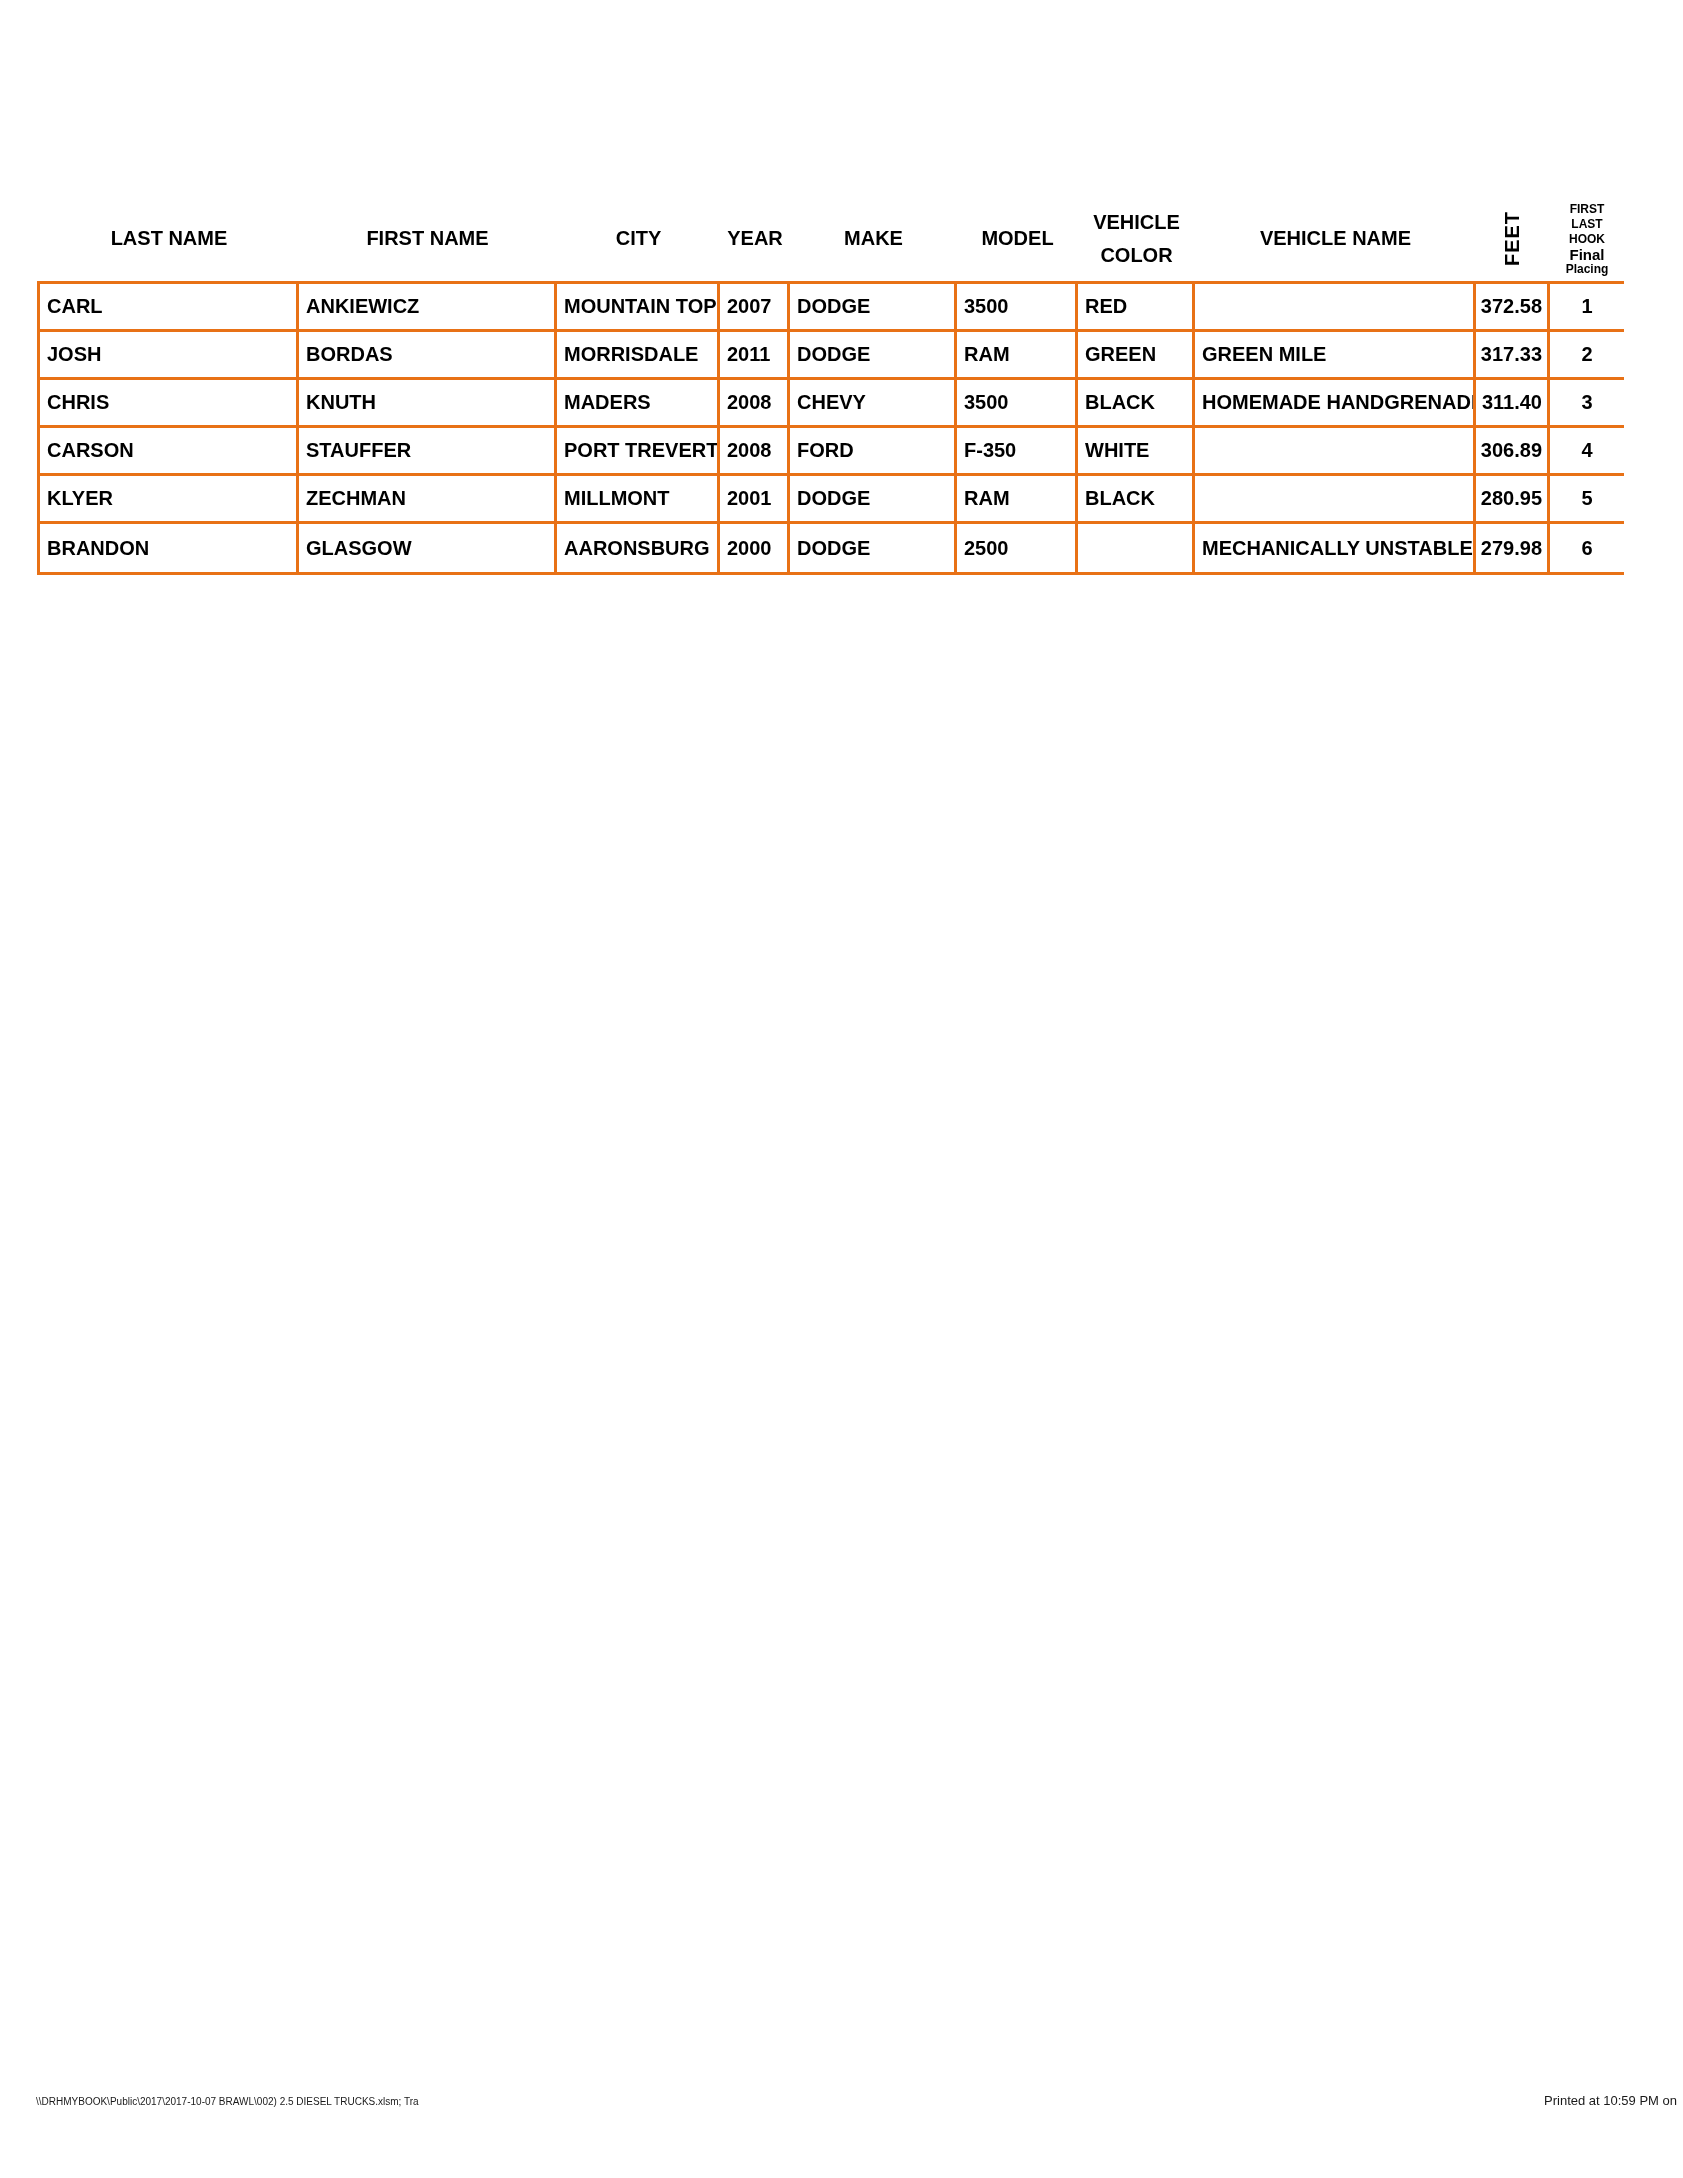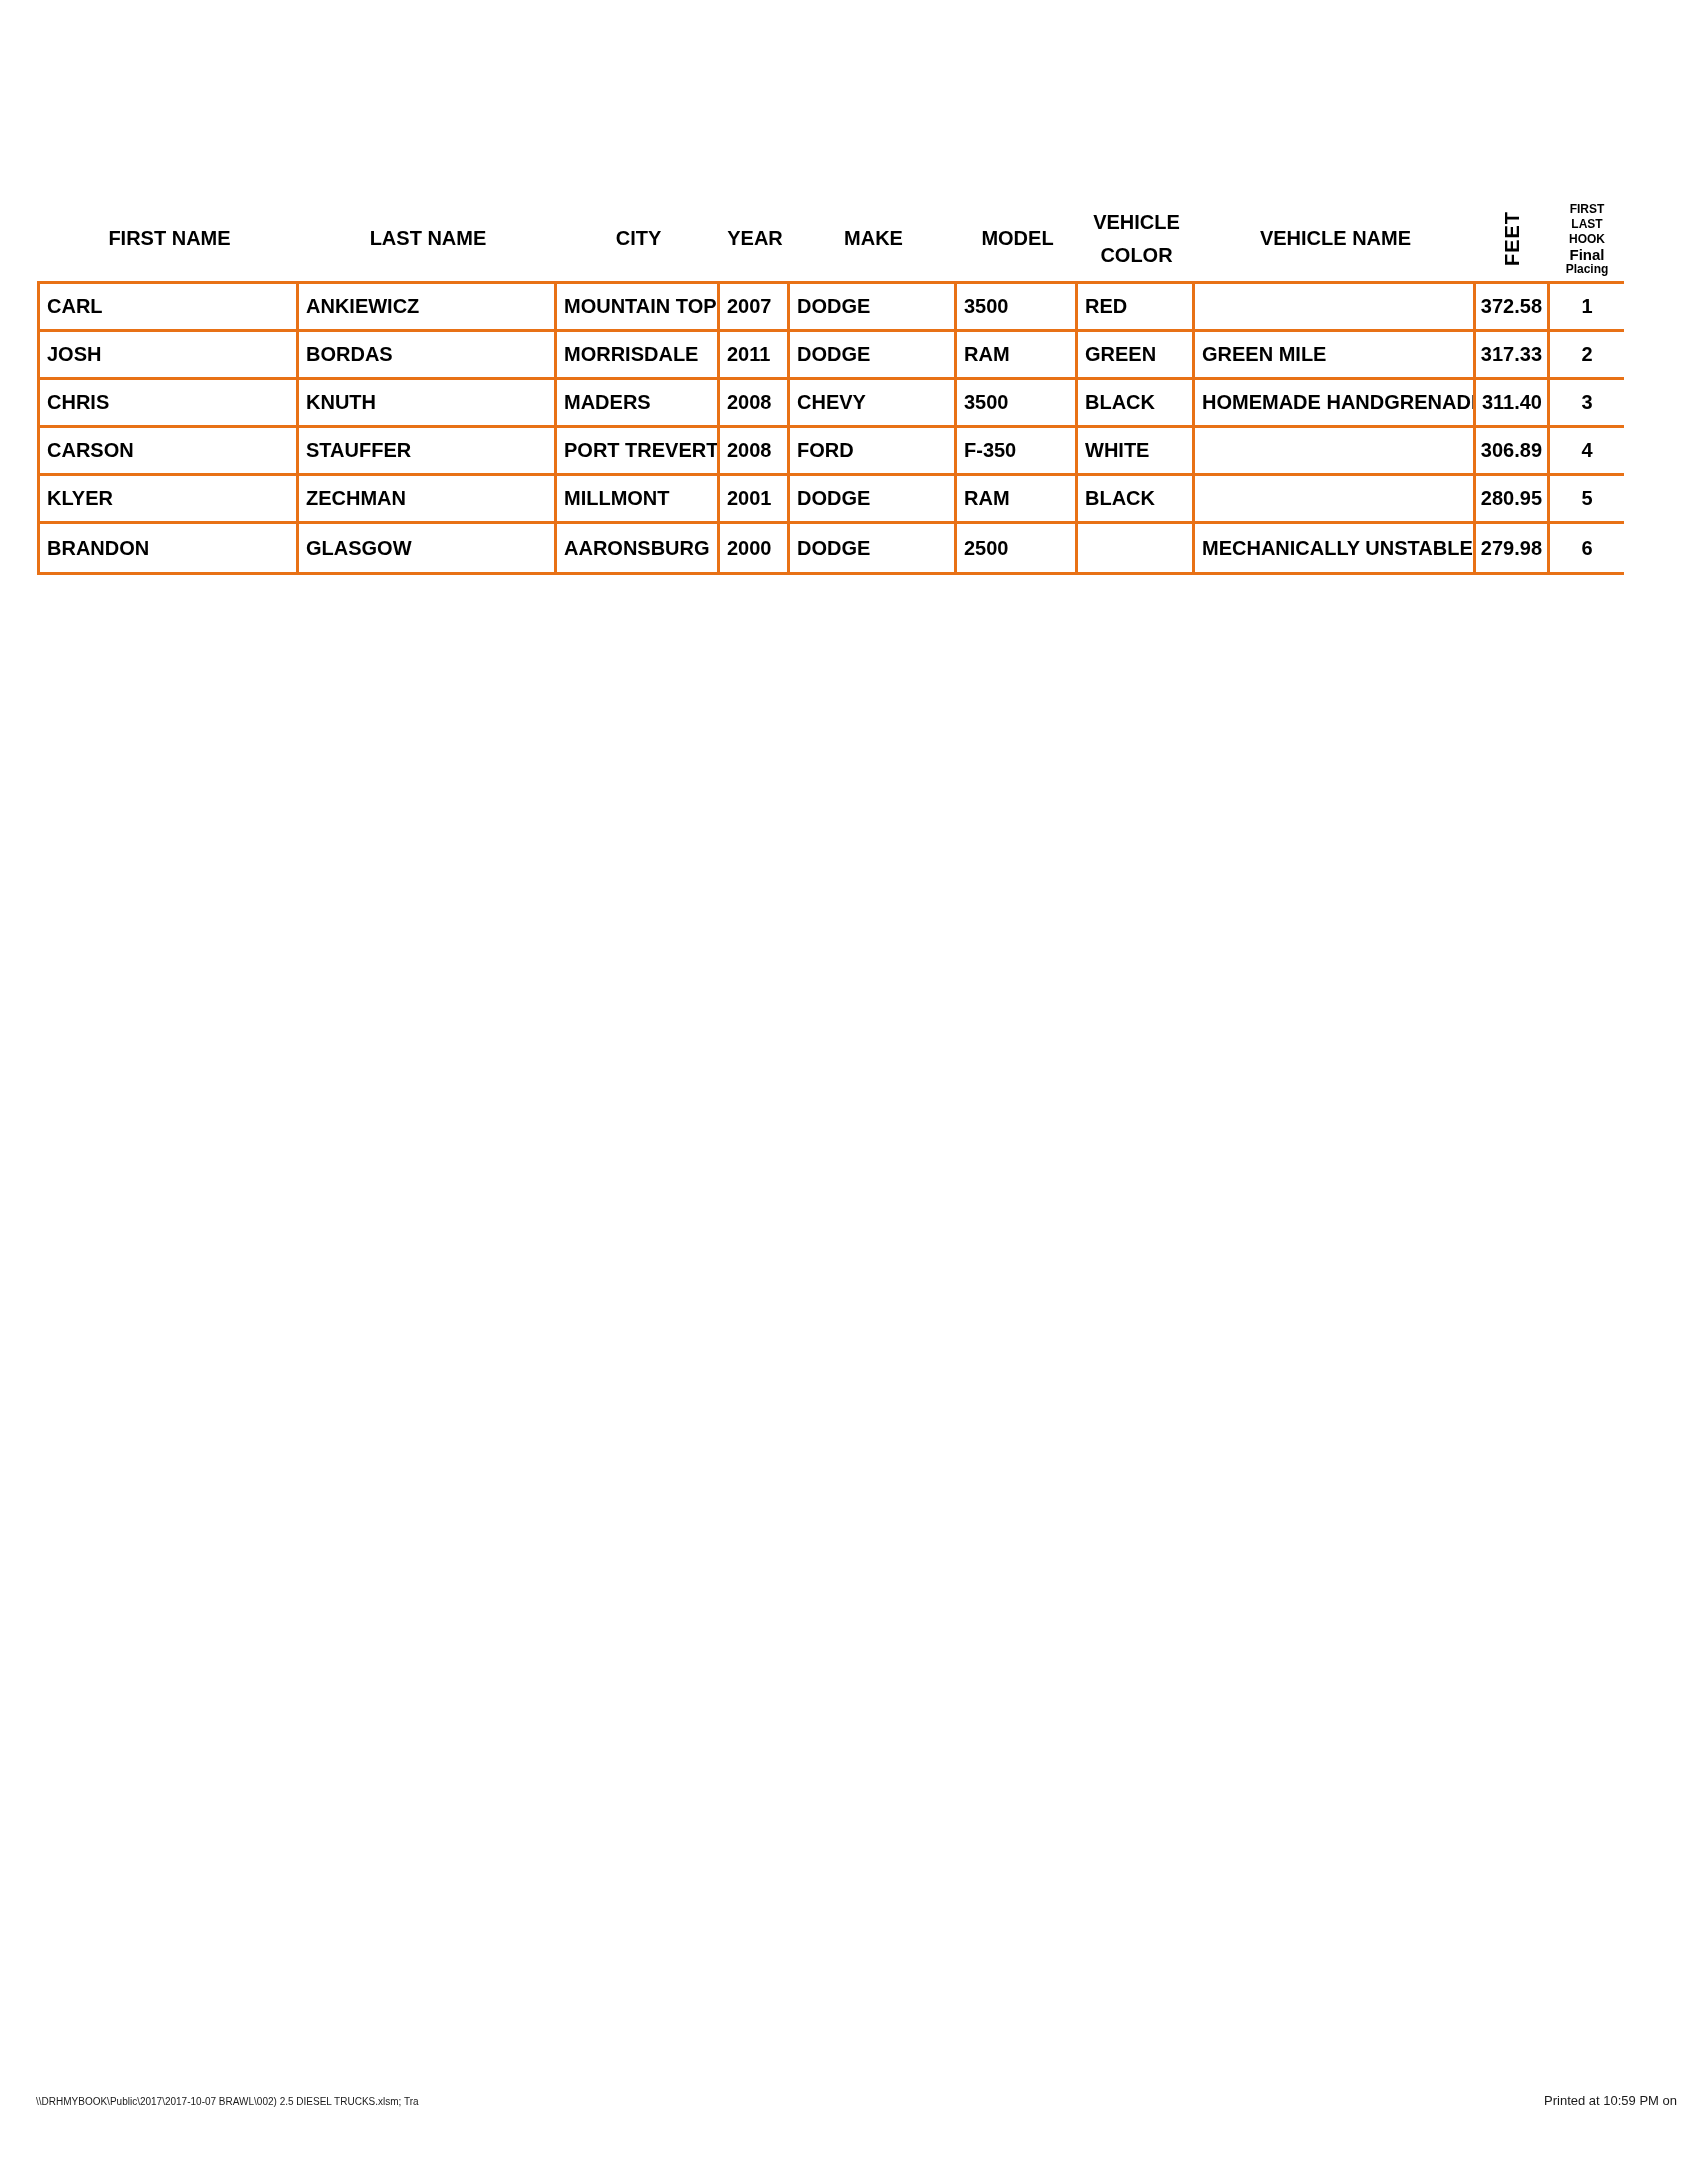--- a/index.html
+++ b/index.html
@@ -70,22 +70,22 @@
 </style>
 </head>
 <body>
 
 <div class="page">
 
   <div class="titles">
   </div>
 
   <div class="thead">
+    <div class="hcell" style="width:258px">LAST NAME</div>
     <div class="hcell" style="width:259px">FIRST NAME</div>
-    <div class="hcell" style="width:258px">LAST NAME</div>
     <div class="hcell" style="width:163px">CITY</div>
     <div class="hcell" style="width:70px">YEAR</div>
     <div class="hcell" style="width:167px">MAKE</div>
     <div class="hcell" style="width:121px">MODEL</div>
     <div class="hcell two-line" style="width:117px">
       <span>VEHICLE</span>
       <span>COLOR</span>
     </div>
     <div class="hcell" style="width:281px">VEHICLE NAME</div>
     <div class="hcell rotated" style="width:74px">

